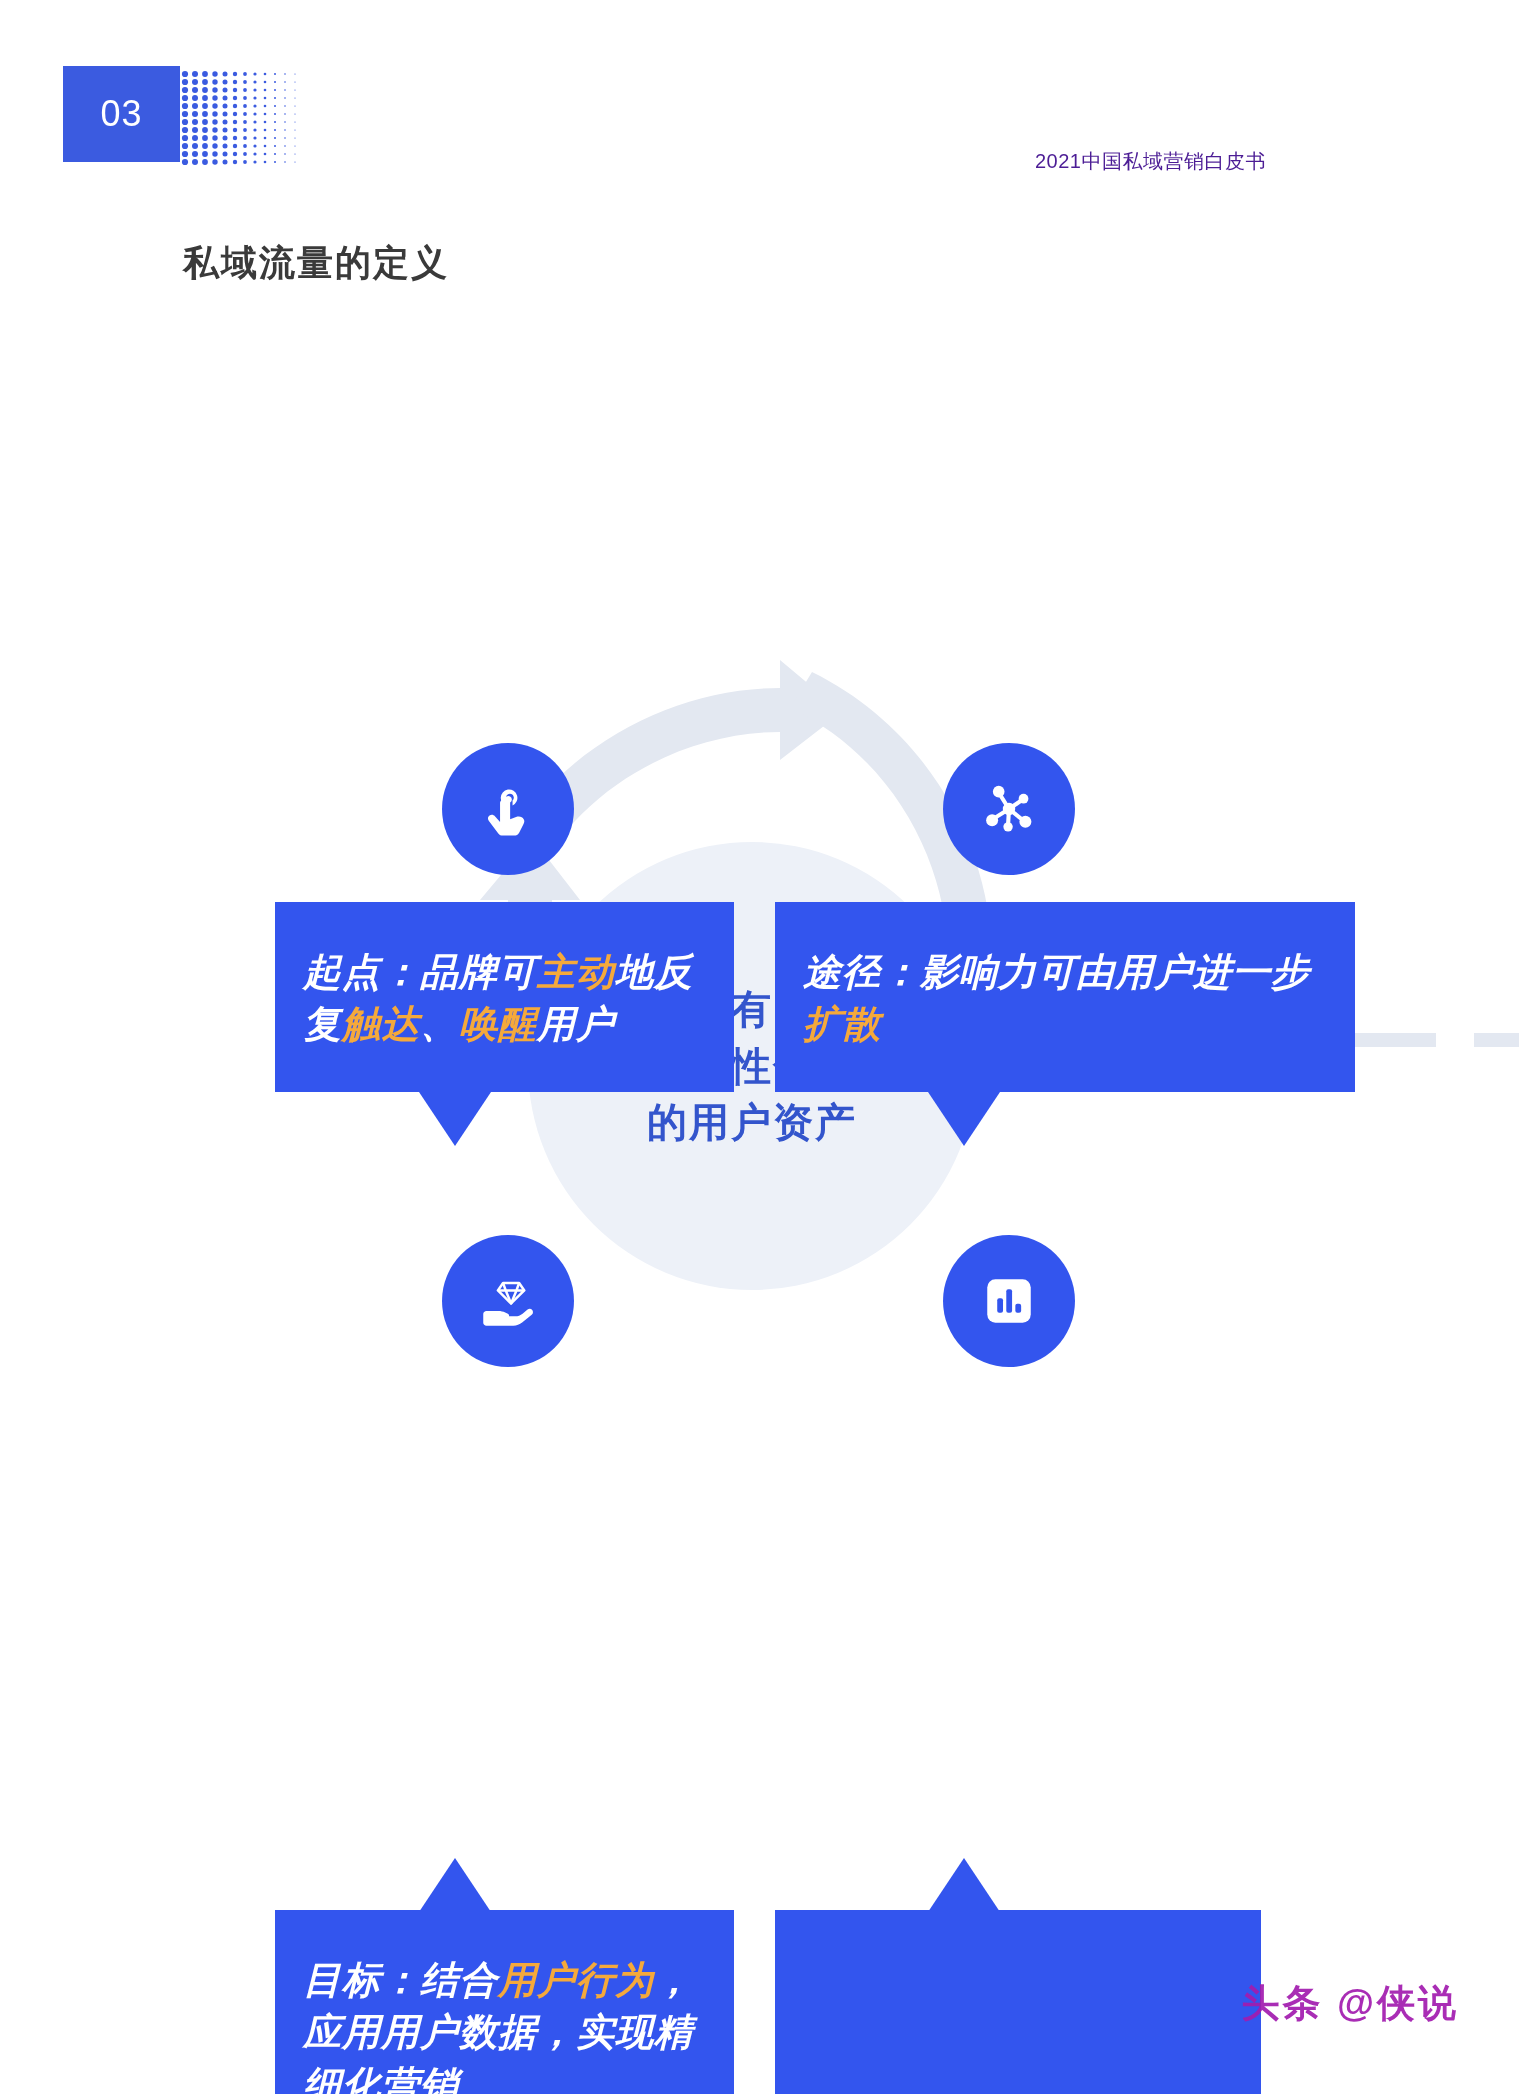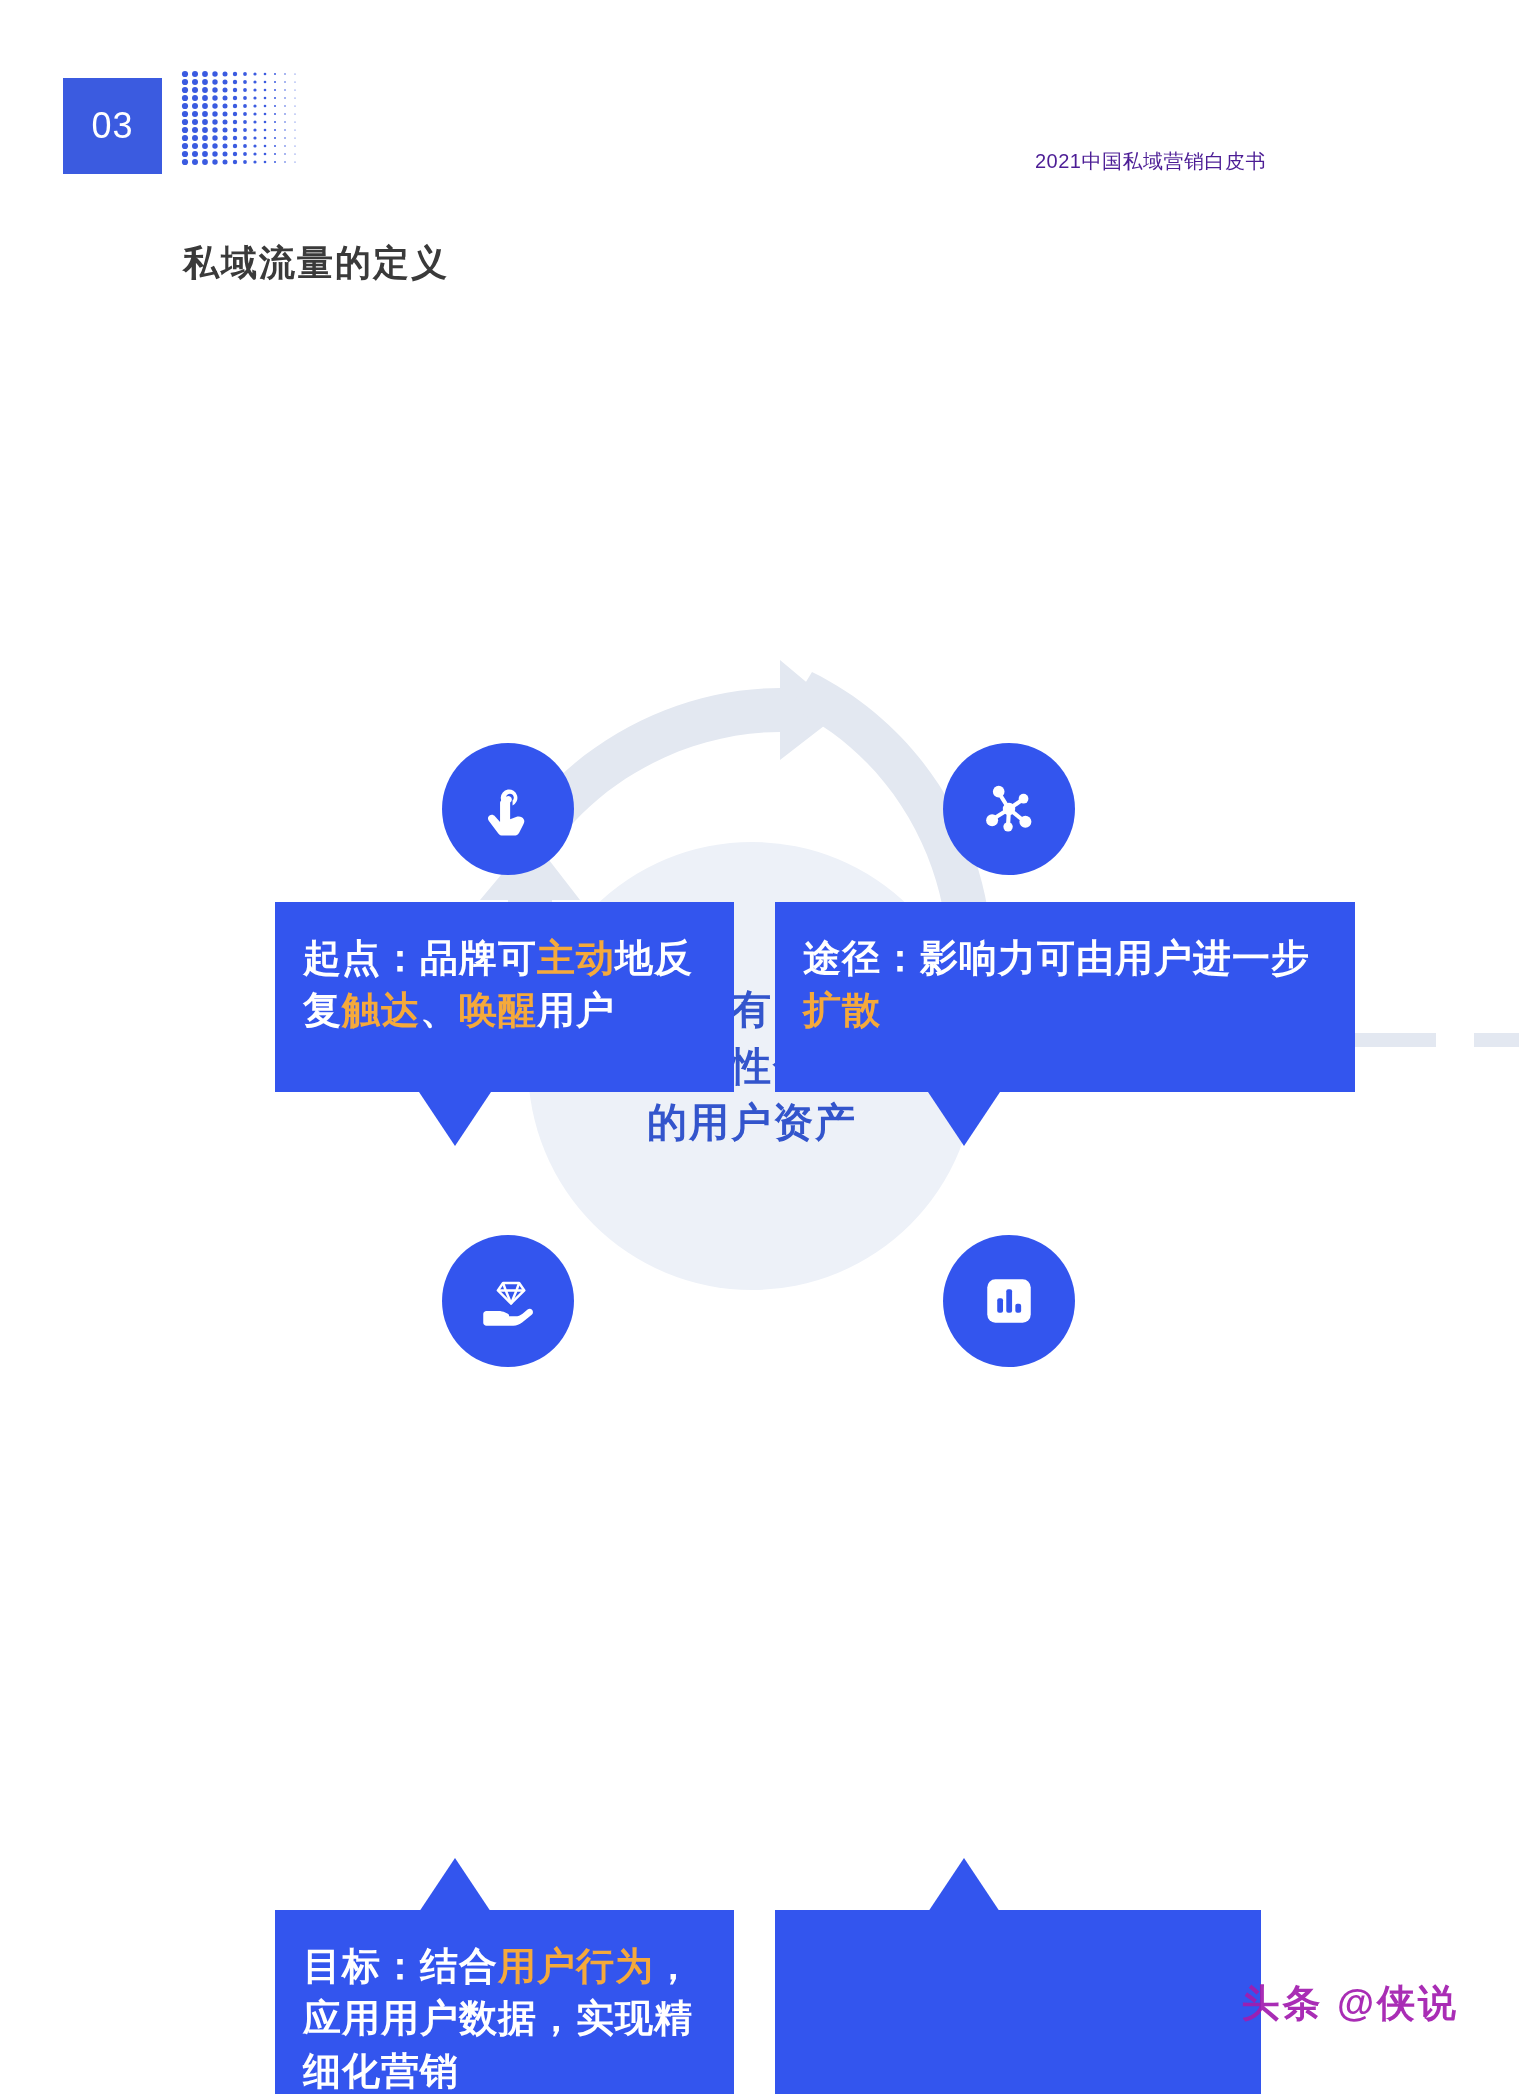--- a/index.html
+++ b/index.html
@@ -7,22 +7,22 @@
   body{
     width:1519px;height:2094px;
     background:#ffffff;
     font-family:"Liberation Sans","DejaVu Sans",sans-serif;
     position:relative;overflow:hidden;
   }
   .page{position:relative;width:1519px;height:2094px;}
 
   
   .hdr-badge{
-    position:absolute;left:63px;top:78px;
-    width:99px;height:96px;
+    position:absolute;left:63px;top:66px;
+    width:117px;height:96px;
     background:#3B5BE0;
     display:flex;align-items:center;justify-content:center;
   }
   .hdr-badge span{
     color:#fff;font-size:36px;letter-spacing:1px;font-weight:400;
   }
   .hdr-dots{
     position:absolute;left:180px;top:70px;
     width:125px;height:96px;
   }
@@ -62,21 +62,21 @@
   .node-tr{left:943px;top:313px;}
   .node-bl{left:442px;top:805px;}
   .node-br{left:943px;top:805px;}
 
   
   .callout{
     position:absolute;background:#3355EE;color:#ffffff;
     font-size:38px;line-height:1.38;font-weight:bold;letter-spacing:1px;
     box-sizing:border-box;
   }
-  .callout .body{padding:30px 26px 30px 28px;}
+  .callout .body{padding:44px 26px 30px 28px;font-style:italic;}
   .hl{color:#F5A93B;}
   .tail{position:absolute;width:0;height:0;}
 
   .c-tl{left:275px;top:472px;width:459px;height:190px;}
   .c-tl .tail{left:144px;top:190px;border-left:36px solid transparent;border-right:36px solid transparent;border-top:54px solid #3355EE;}
 
   .c-tr{left:775px;top:472px;width:580px;height:190px;}
   .c-tr .tail{left:153px;top:190px;border-left:36px solid transparent;border-right:36px solid transparent;border-top:54px solid #3355EE;}
 
   .c-bl{left:275px;top:1480px;width:459px;height:192px;}

